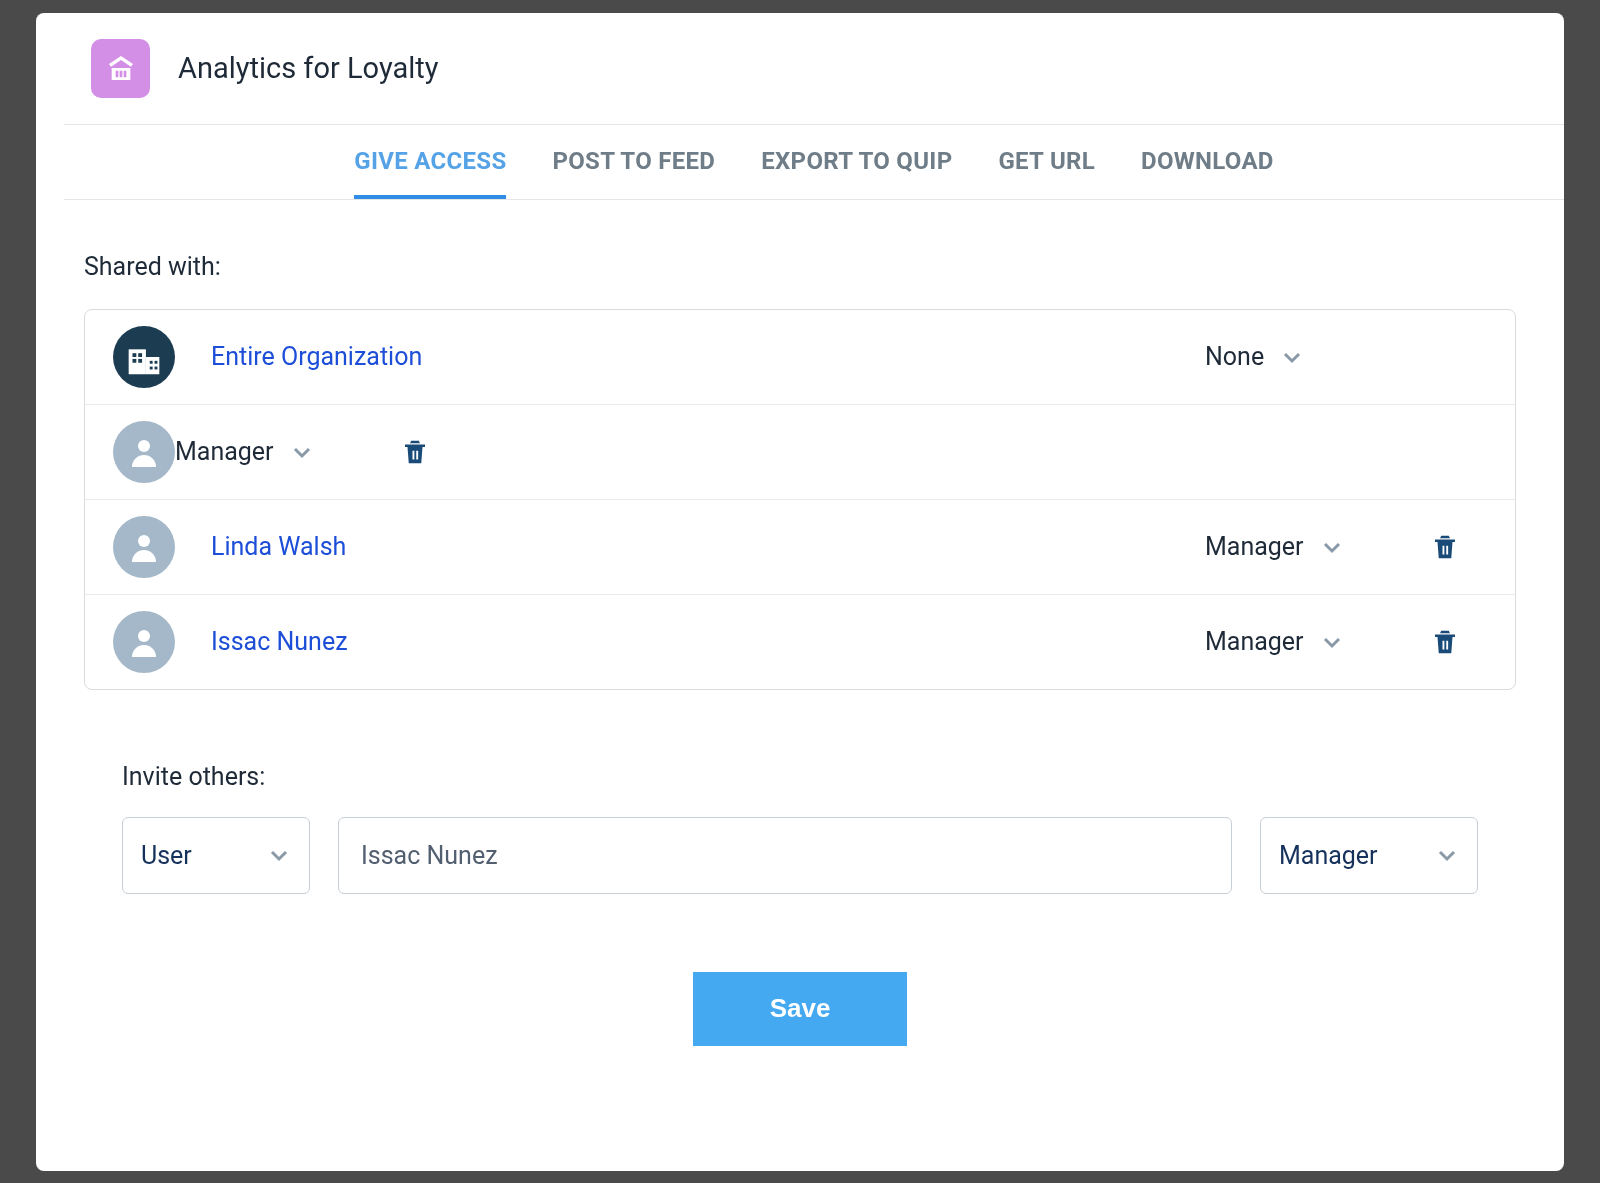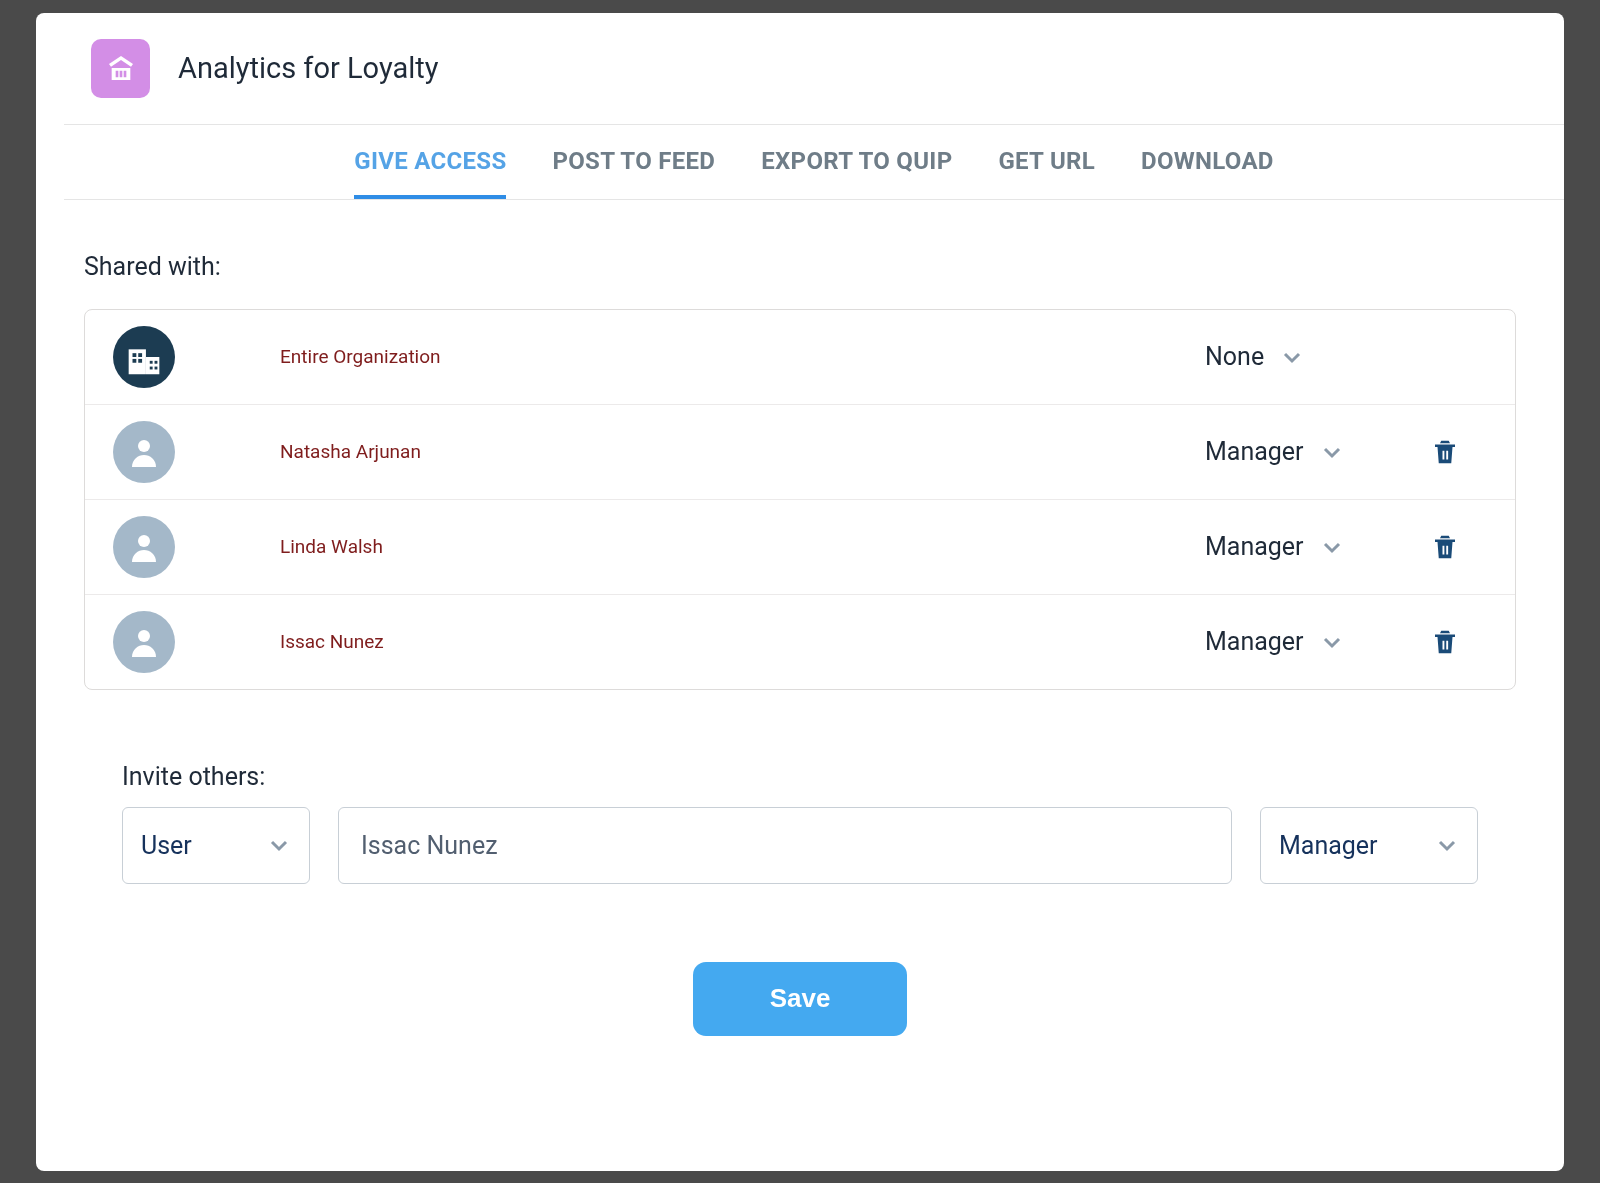--- a/index.html
+++ b/index.html
@@ -97,23 +97,23 @@
       justify-content: center;
       flex-shrink: 0;
     }
     .org-avatar {
       background: #1c3c52;
     }
     .user-avatar {
       background: #a4b8c9;
     }
     .share-name {
-      font-size: 19px;
-      color: #7f1d1d;
-      margin-left: 105px;
+      font-size: 25px;
+      color: #1d4ed8;
+      margin-left: 36px;
       flex: 1;
     }
     .perm-select {
       display: flex;
       align-items: center;
       gap: 16px;
       cursor: pointer;
       width: 200px;
     }
     .perm-text {
@@ -129,21 +129,21 @@
       cursor: pointer;
     }
     .delete-btn svg { width: 30px; height: 32px; }
     .invite-section {
       margin-top: 72px;
       padding: 0 38px;
     }
     .invite-label {
       font-size: 25px;
       color: #1f2a38;
-      margin-bottom: 16px;
+      margin-bottom: 26px;
     }
     .invite-row {
       display: flex;
       gap: 28px;
       align-items: stretch;
     }
     .select-box, .input-box, .add-btn {
       border: 1px solid #c8cfd6;
       border-radius: 6px;
       height: 77px;
@@ -177,21 +177,21 @@
       justify-content: center;
       margin-top: 78px;
       padding-bottom: 56px;
     }
     .save-btn {
       background: #44a9f0;
       color: #fff;
       font-size: 26px;
       font-weight: 700;
       border: none;
-      border-radius: 13px;
+      border-radius: 0;
       width: 214px;
       height: 74px;
       cursor: pointer;
     }
   </style>
 </head>
 <body>
 
 <div class="modal">
 
@@ -242,21 +242,20 @@
         <div class="delete-btn" style="visibility:hidden"></div>
       </div>
 
       <div class="share-row">
         <div class="share-avatar user-avatar">
           <svg viewBox="0 0 24 24" width="36" height="36">
               <circle cx="12" cy="8" r="4" fill="#fff"></circle>
               <path d="M4 22c0-5 4-8 8-8s8 3 8 8H4z" fill="#fff"></path>
             </svg>
         </div>
-        <div class="share-name">Natasha Arjunan</div>
         <div class="perm-select">
           <span class="perm-text">Manager</span>
           <svg class="chev-down" viewBox="0 0 24 24">
               <path d="M5 9l7 7 7-7"></path>
             </svg>
         </div>
         <div class="delete-btn">
           <svg viewBox="0 0 24 24">
               <path fill="#1a4b78" d="M4 6h16v2H4V6zm5-3h6l1 2H8l1-2zm-3 5h12l-1 13H7L6 8zm4 3v7h1.5v-7H10zm3 0v7h1.5v-7H13z"></path>
             </svg>

